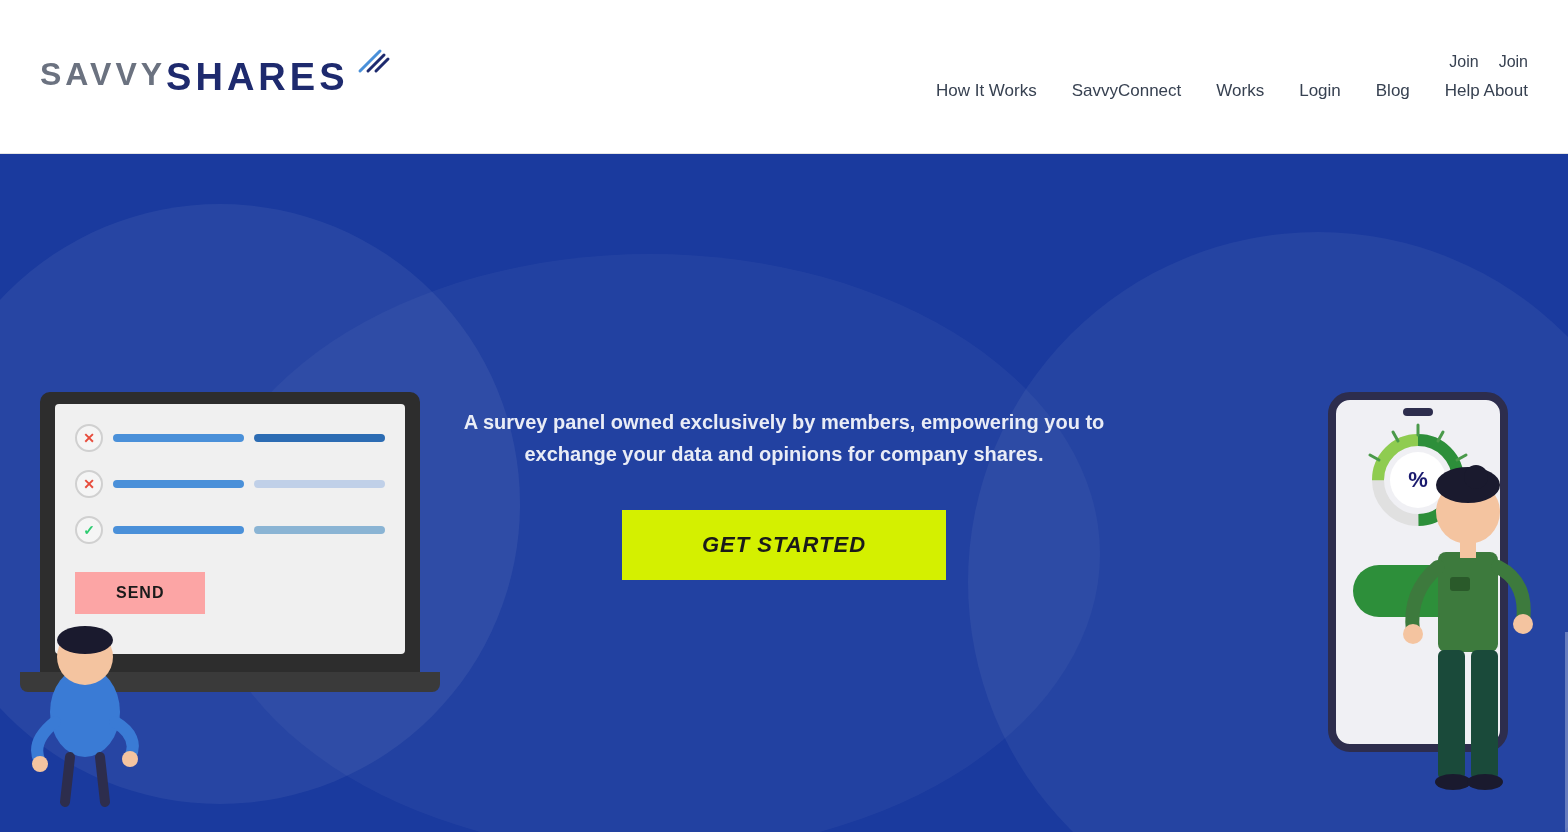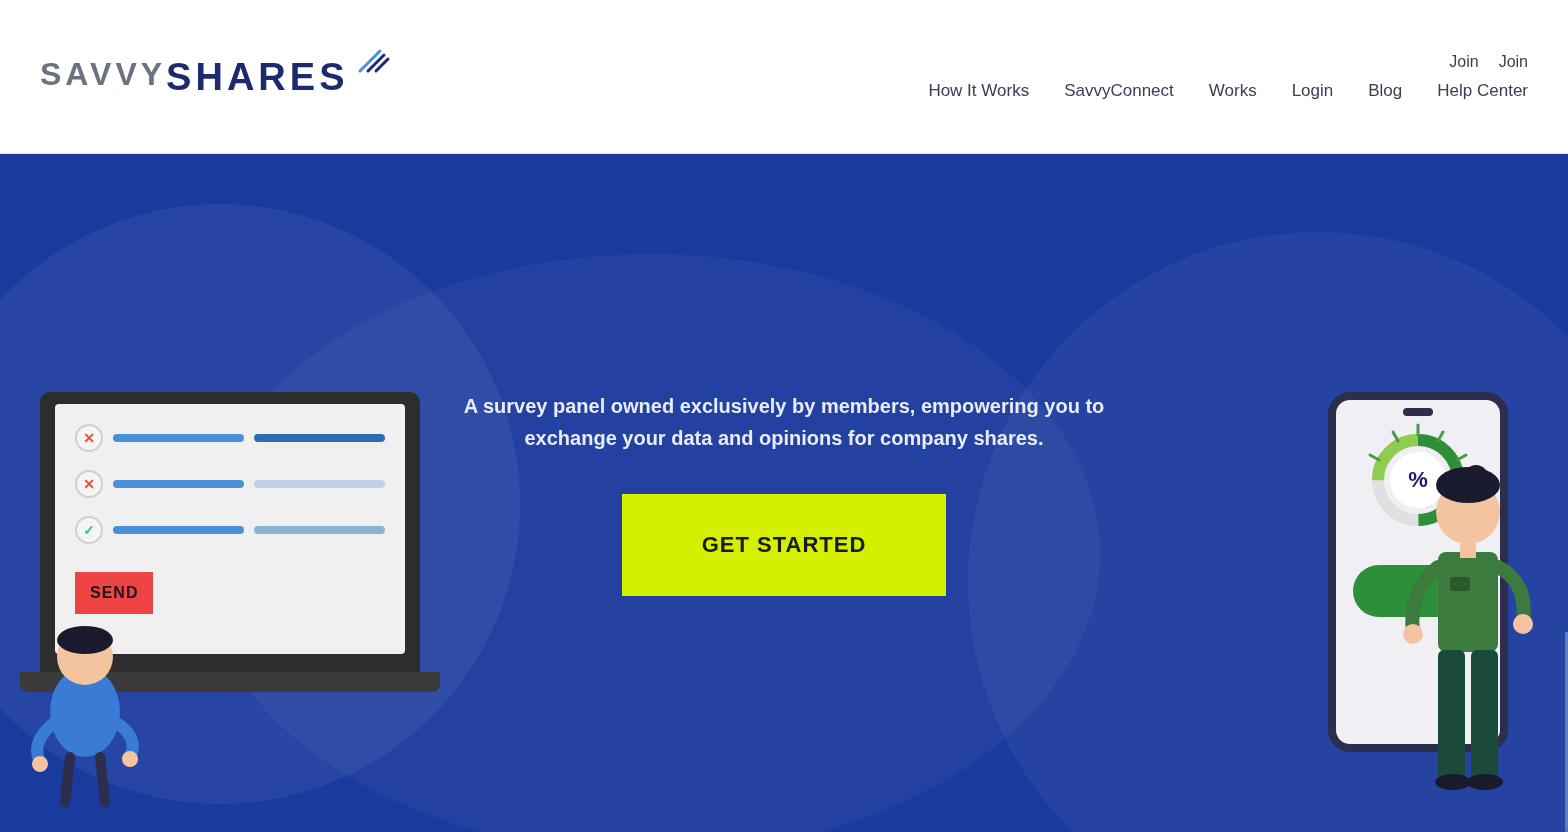--- a/index.html
+++ b/index.html
@@ -129,26 +129,27 @@
       color: rgba(255,255,255,0.9);
       line-height: 1.6;
       margin-bottom: 40px;
       font-weight: bold;
     }
     .cta-button {
       background: #d4f000;
       color: #1a1a1a;
       font-size: 22px;
       font-weight: 900;
-      padding: 38px 80px;
+      padding: 22px 80px;
       border: none;
       cursor: pointer;
       letter-spacing: 1px;
       text-transform: uppercase;
       display: inline-block;
+      font-style: italic;
     }
 
     
     .laptop-scene {
       position: absolute;
       left: 20px;
       bottom: 0;
       width: 420px;
       height: 500px;
     }
@@ -204,25 +205,25 @@
     .icon-check { background: #f5f5f5; border: 2px solid #d0d0d0; color: #2ecc71; }
     .survey-line {
       flex: 1;
       height: 8px;
       border-radius: 4px;
     }
     .line-blue-light { background: #4a90d9; }
     .line-blue-dark { background: #2c6cb3; }
 
     .send-btn {
-      background: #ef4444;
+      background: #fca5a5;
       color: #1a1a1a;
       font-size: 16px;
       font-weight: 900;
-      padding: 12px 15px;
+      padding: 12px 41px;
       border: none;
       margin-top: 10px;
       text-transform: uppercase;
       letter-spacing: 1px;
     }
 
     
     .phone-scene {
       position: absolute;
       right: 40px;
@@ -319,21 +320,21 @@
     <div class="top-links">
       <a class="top-link">Join</a>
       <a class="top-link">Join</a>
     </div>
     <div class="nav-links">
       <a class="nav-link">How It Works</a>
       <a class="nav-link">SavvyConnect</a>
       <a class="nav-link">Works</a>
       <a class="nav-link">Login</a>
       <a class="nav-link">Blog</a>
-      <a class="nav-link">Help Center</a>
+      <a class="nav-link">Help About</a>
     </div>
   </nav>
 </header>
 
 <section class="hero">
 
   <div class="wave-circle-left"></div>
   <div class="wave-circle-right"></div>
   <div class="wave-arc"></div>
 

